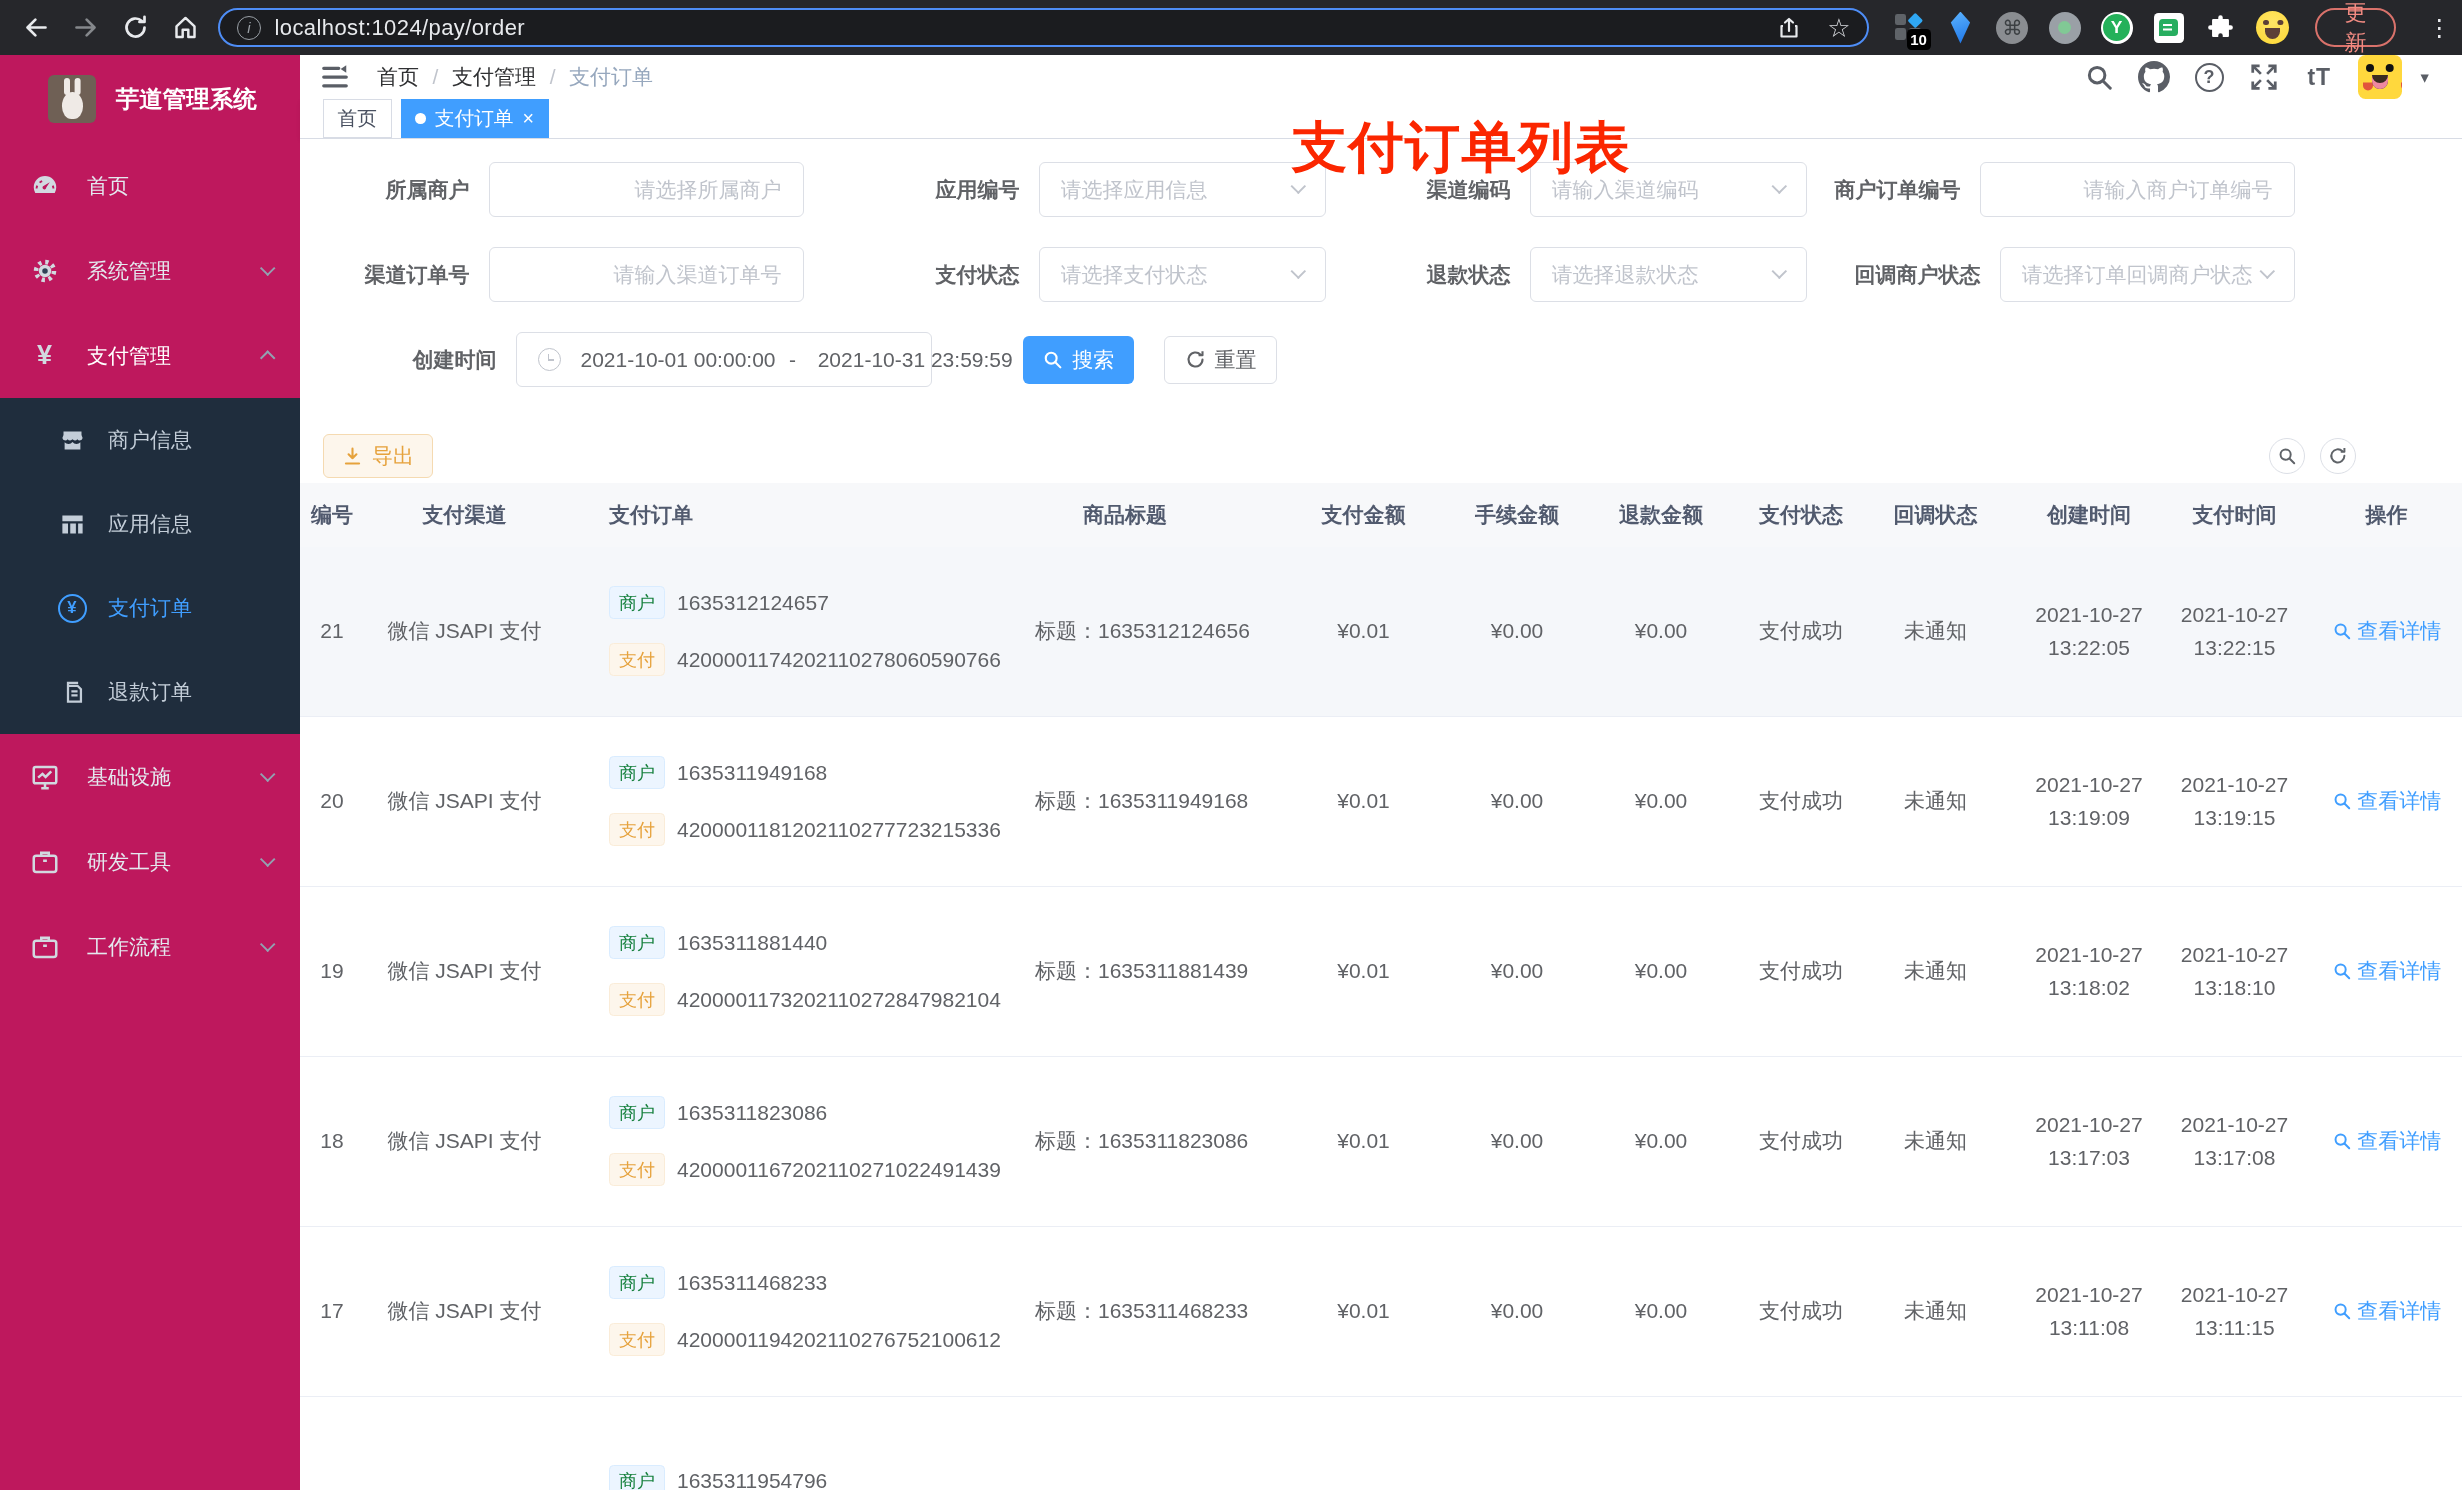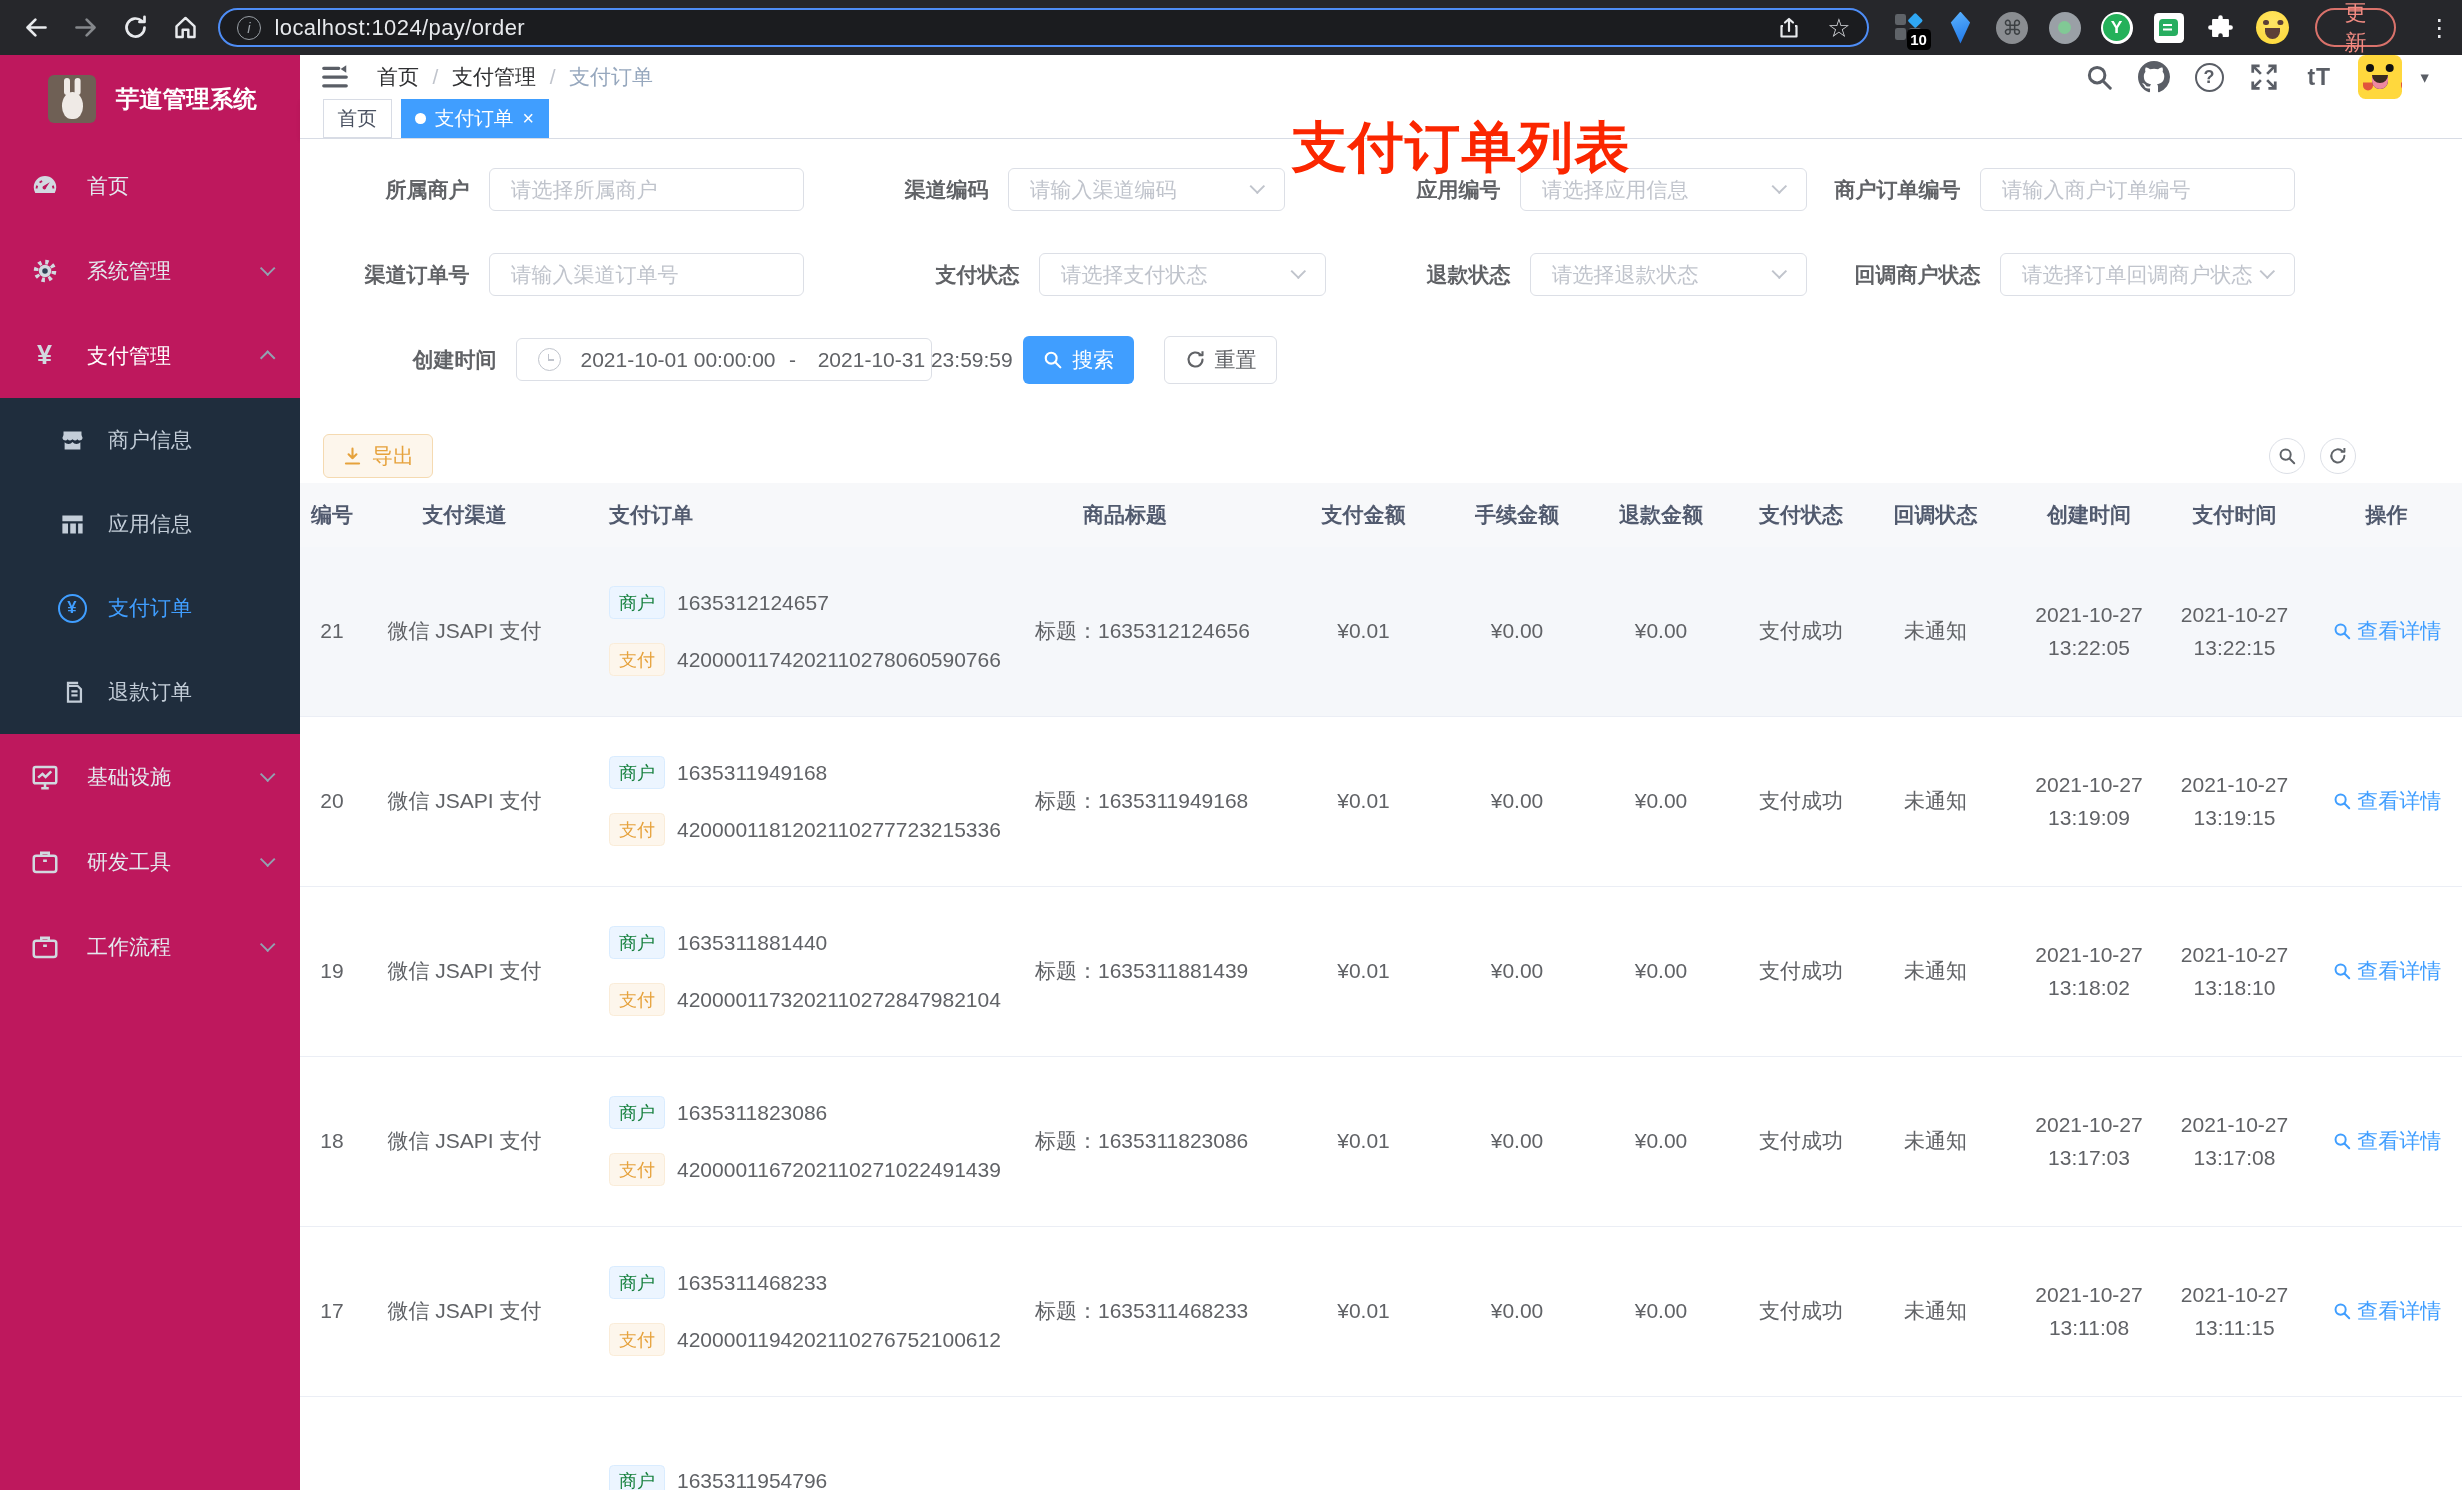--- a/index.html
+++ b/index.html
@@ -87,21 +87,21 @@
   .tv-dot { width:10.6px; height:10.6px; background:#fff; border-radius:50%; margin-right:9px; }
   .tv-close { margin-left:9px; font-size:19.7px; line-height:1; }
 
   
   .content { flex:1; background:#fff; padding-top:23px; }
   .frow { display:flex; align-items:center; margin-left:26.5px; height:55px; margin-bottom:30px; }
   .fld { display:flex; align-items:center; height:55px; }
   .fldA{width:477px}.fldB{width:522px}.fldC{width:481px}.fldD{width:488px}
   .flab { font-size:21px; font-weight:700; color:#606266; text-align:right; padding-right:19px; white-space:nowrap; }
   .flabA{width:189px}.flabB{width:235px}.flabC{width:204px}.flabD{width:193px}
-  .ctrl { flex:1; height:43px; border:1.5px solid #dcdfe6; border-radius:6px; background:#fff; display:flex; align-items:center; padding:0 21px; font-size:21px; color:#606266; }
+  .ctrl { flex:1; height:55px; border:1.5px solid #dcdfe6; border-radius:6px; background:#fff; display:flex; align-items:center; padding:0 21px; font-size:21px; color:#606266;text-align:right; }
   input.ctrl { outline:none; }
   input.ctrl::placeholder { color:#c0c4cc; }
   .ph { color:#c0c4cc; white-space:nowrap; overflow:hidden; }
   .sel-chev { width:10.6px; height:10.6px; border-right:2.3px solid #c0c4cc; border-bottom:2.3px solid #c0c4cc; transform:rotate(45deg) translate(-2.3px,-2.3px); margin-left:auto; flex:0 0 auto; }
   .date-range { width:416px; flex:0 0 416px; justify-content:flex-start; gap:0; }
   .clock { width:23px; height:23px; border:1.9px solid #c0c4cc; border-radius:50%; position:relative; flex:0 0 auto; margin-right:12px; }
   .clock:before { content:""; position:absolute; left:9px; top:4.5px; width:1.9px; height:6.8px; background:#c0c4cc; }
   .clock:after { content:""; position:absolute; left:9px; top:9.8px; width:6px; height:1.9px; background:#c0c4cc; }
   .drtext { white-space:nowrap;margin-left:8px; }
   .drsep { margin:0 13.6px; color:#606266; }
@@ -374,31 +374,31 @@
         </div>
       </div>
 
       <div class="content">
 
         <div class="frow">
           <div class="fld fldA">
             <label class="flab flabA">所属商户</label>
             <input class="ctrl" placeholder="请选择所属商户" style="">
           </div>
+          <div class="fld fldB">
+            <label class="flab flabB">应用编号</label>
+            <div class="ctrl">
+              <span class="ph">请选择应用信息</span>
+              <span class="sel-chev"></span>
+            </div>
+          </div>
           <div class="fld fldC">
             <label class="flab flabC">渠道编码</label>
             <div class="ctrl">
               <span class="ph">请输入渠道编码</span>
-              <span class="sel-chev"></span>
-            </div>
-          </div>
-          <div class="fld fldB">
-            <label class="flab flabB">应用编号</label>
-            <div class="ctrl">
-              <span class="ph">请选择应用信息</span>
               <span class="sel-chev"></span>
             </div>
           </div>
           <div class="fld fldD">
             <label class="flab flabD">商户订单编号</label>
             <input class="ctrl" placeholder="请输入商户订单编号" style="">
           </div>
         </div>
 
         <div class="frow">

